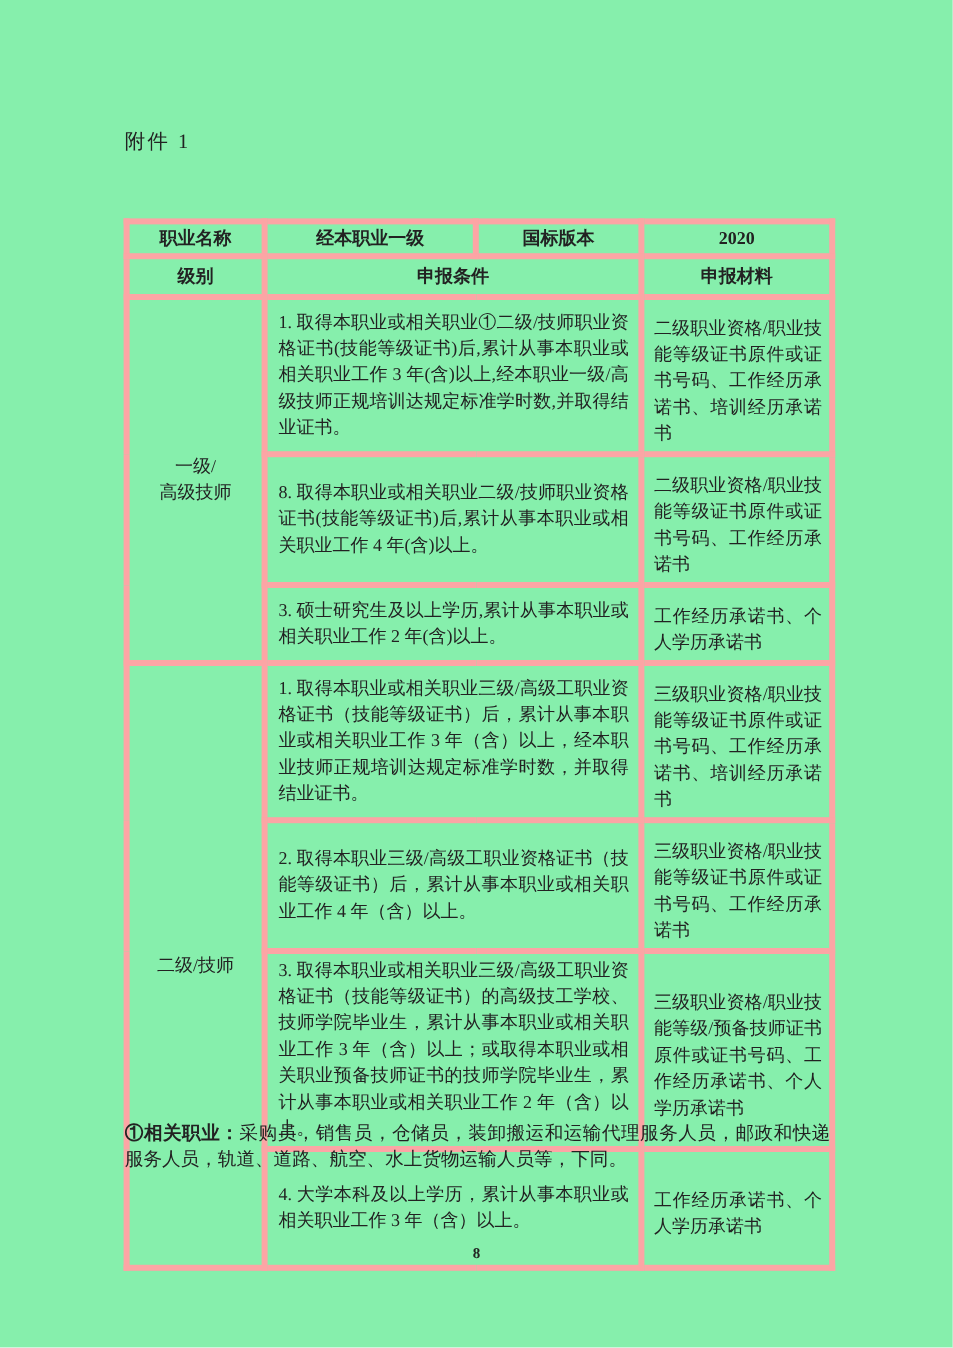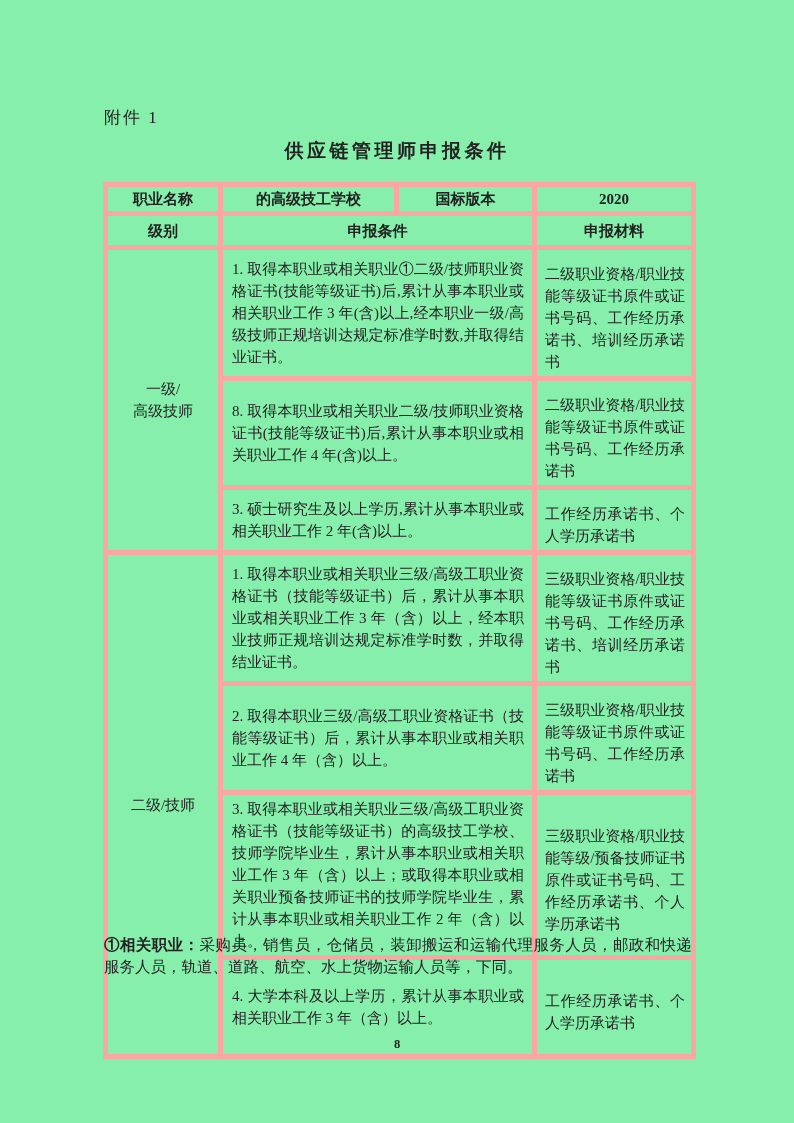--- a/index.html
+++ b/index.html
@@ -87,33 +87,32 @@
     font-weight: 700;
   }
 </style>
 </head>
 <body>
 
 <div class="page">
 
   <div class="attachment">附件 1</div>
 
-  <h1 class="title">供应链管理师申报条件</h1>
 
   <table class="main-table">
     <colgroup>
       <col style="width:115px">
       <col style="width:176px">
       <col style="width:138px">
       <col style="width:159px">
     </colgroup>
     <tbody>
       <tr style="height:26px">
         <td class="hd">职业名称</td>
-        <td class="hd">的高级技工学校</td>
+        <td class="hd">经本职业一级</td>
         <td class="hd">国标版本</td>
         <td class="hd">2020</td>
       </tr>
       <tr style="height:34px">
         <td class="hd">级别</td>
         <td class="hd" colspan="2">申报条件</td>
         <td class="hd">申报材料</td>
       </tr>
 
       <tr style="height:112px">

